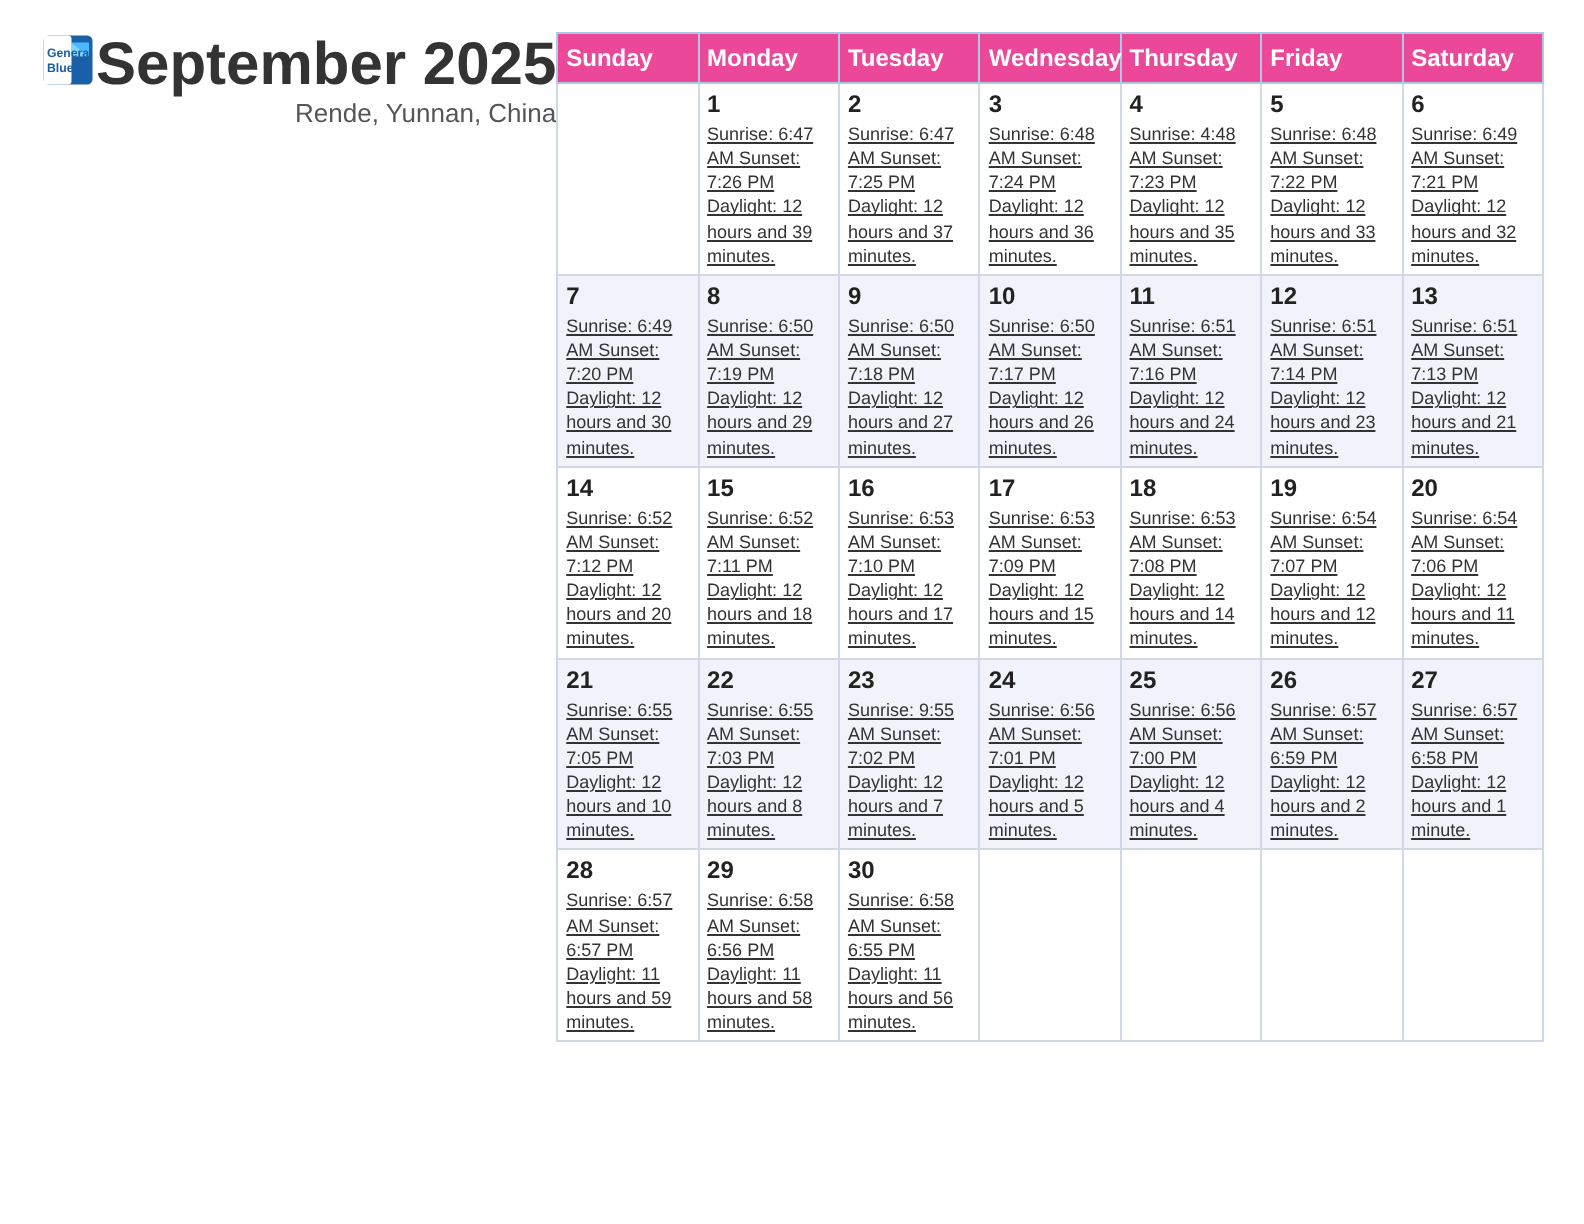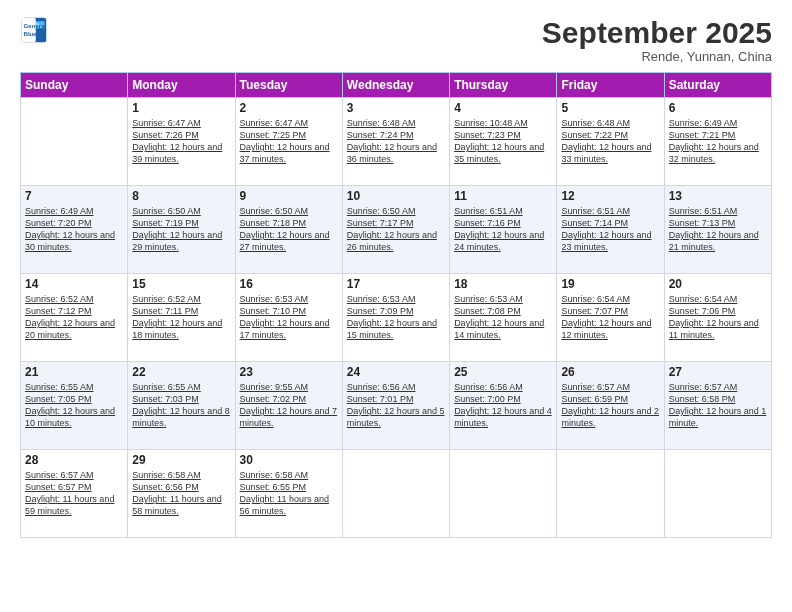--- a/index.html
+++ b/index.html
@@ -8,21 +8,21 @@
       background: #fff;
       width: 792px;
       height: 612px;
       overflow: hidden;
     }
     .page {
       width: 792px;
       height: 456px;
       padding: 16px 20px 10px 20px;
       display: flex;
-      flex-direction: column;
+      flex-direction: row;
     }
     .header {
       display: flex;
       justify-content: space-between;
       align-items: flex-start;
       margin-bottom: 8px;
     }
     .logo {
       display: flex;
       align-items: center;
@@ -46,21 +46,21 @@
       color: #555;
       text-align: right;
     }
     .calendar-table {
       width: 100%;
       border-collapse: collapse;
       flex: 1;
       table-layout: fixed;
     }
     .calendar-table th {
-      background-color: #a21caf;
+      background-color: #ec4899;
       color: #fff;
       font-size: 12px;
       font-weight: bold;
       padding: 5px 4px;
       text-align: left;
       border: 1px solid #b0c8e8;
     }
     .calendar-table td {
       border: 1px solid #d0d8e8;
       vertical-align: top;
@@ -142,21 +142,21 @@
           </td>
           <td>
             <span class="day-number">3</span>
             <div class="cell-content">Sunrise: 6:48 AM
 Sunset: 7:24 PM
 Daylight: 12 hours
 and 36 minutes.</div>
           </td>
           <td>
             <span class="day-number">4</span>
-            <div class="cell-content">Sunrise: 10:48 AM
+            <div class="cell-content">Sunrise: 4:48 AM
 Sunset: 7:23 PM
 Daylight: 12 hours
 and 35 minutes.</div>
           </td>
           <td>
             <span class="day-number">5</span>
             <div class="cell-content">Sunrise: 6:48 AM
 Sunset: 7:22 PM
 Daylight: 12 hours
 and 33 minutes.</div>

